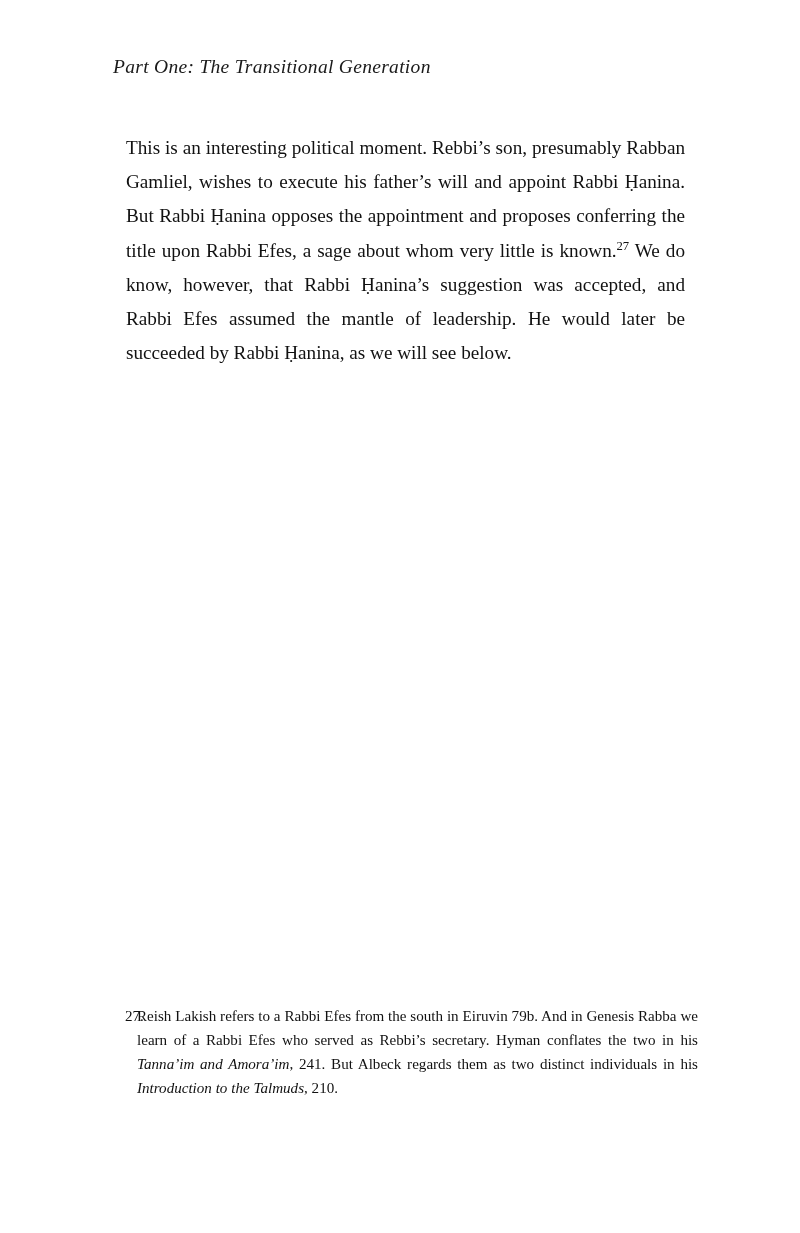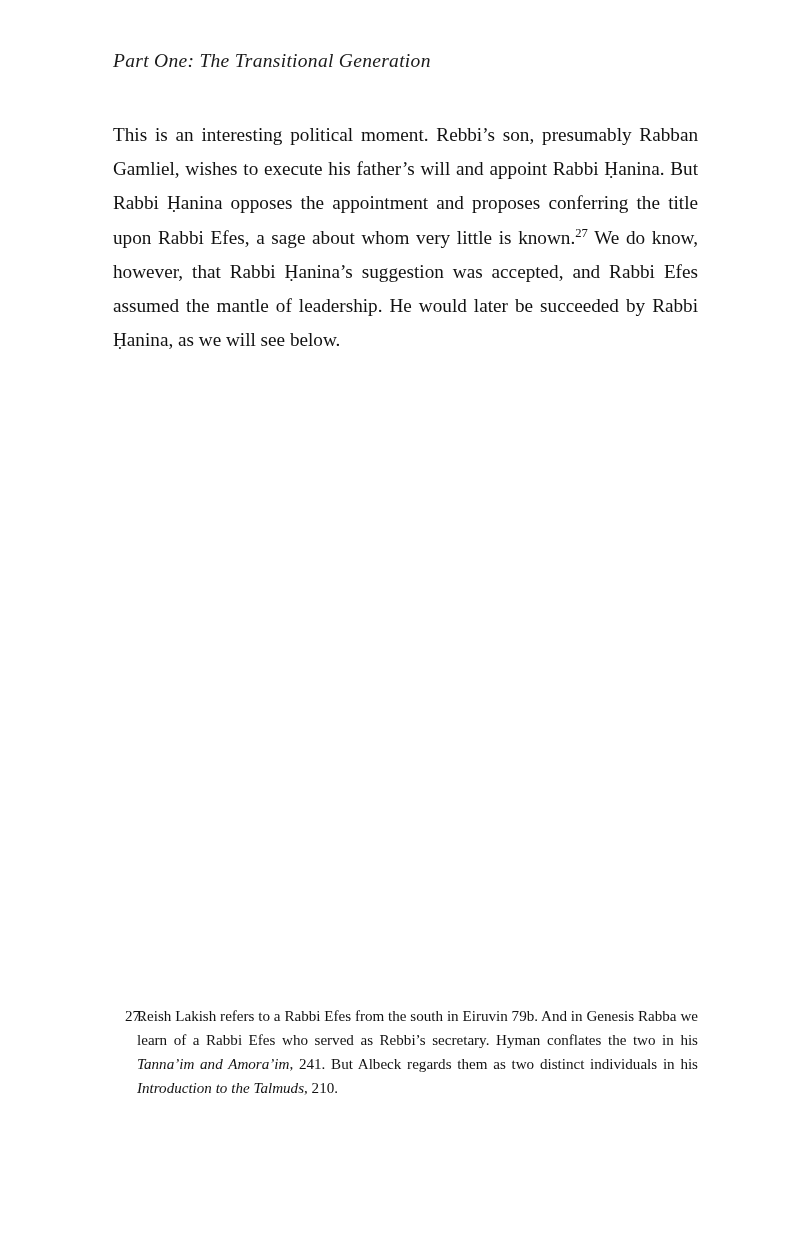--- a/index.html
+++ b/index.html
@@ -18,41 +18,41 @@
   .page {
     position: absolute;
     left: 0; top: 0;
     width: 800px;
     height: 1233px;
     overflow: hidden;
   }
   .running-head {
     position: absolute;
     left: 113px;
-    top: 50px;
+    top: 56px;
     width: 600px;
     font-style: italic;
     font-size: 19.5px;
     letter-spacing: 0.3px;
     color: #1a1a1a;
   }
   .body-block {
     position: absolute;
     left: 113px;
     top: 118px;
     width: 585px;
     font-size: 19.2px;
     line-height: 1.78;
     text-align: justify;
     text-justify: inter-word;
     color: #111111;
     hyphens: manual;
   }
   .body-block p {
-    margin: 0;
+    margin: 13px;
     text-indent: 0;
   }
   .fn-ref {
     font-size: 0.66em;
     vertical-align: super;
     line-height: 0;
   }
   .footnote-area {
     position: absolute;
     left: 113px;

